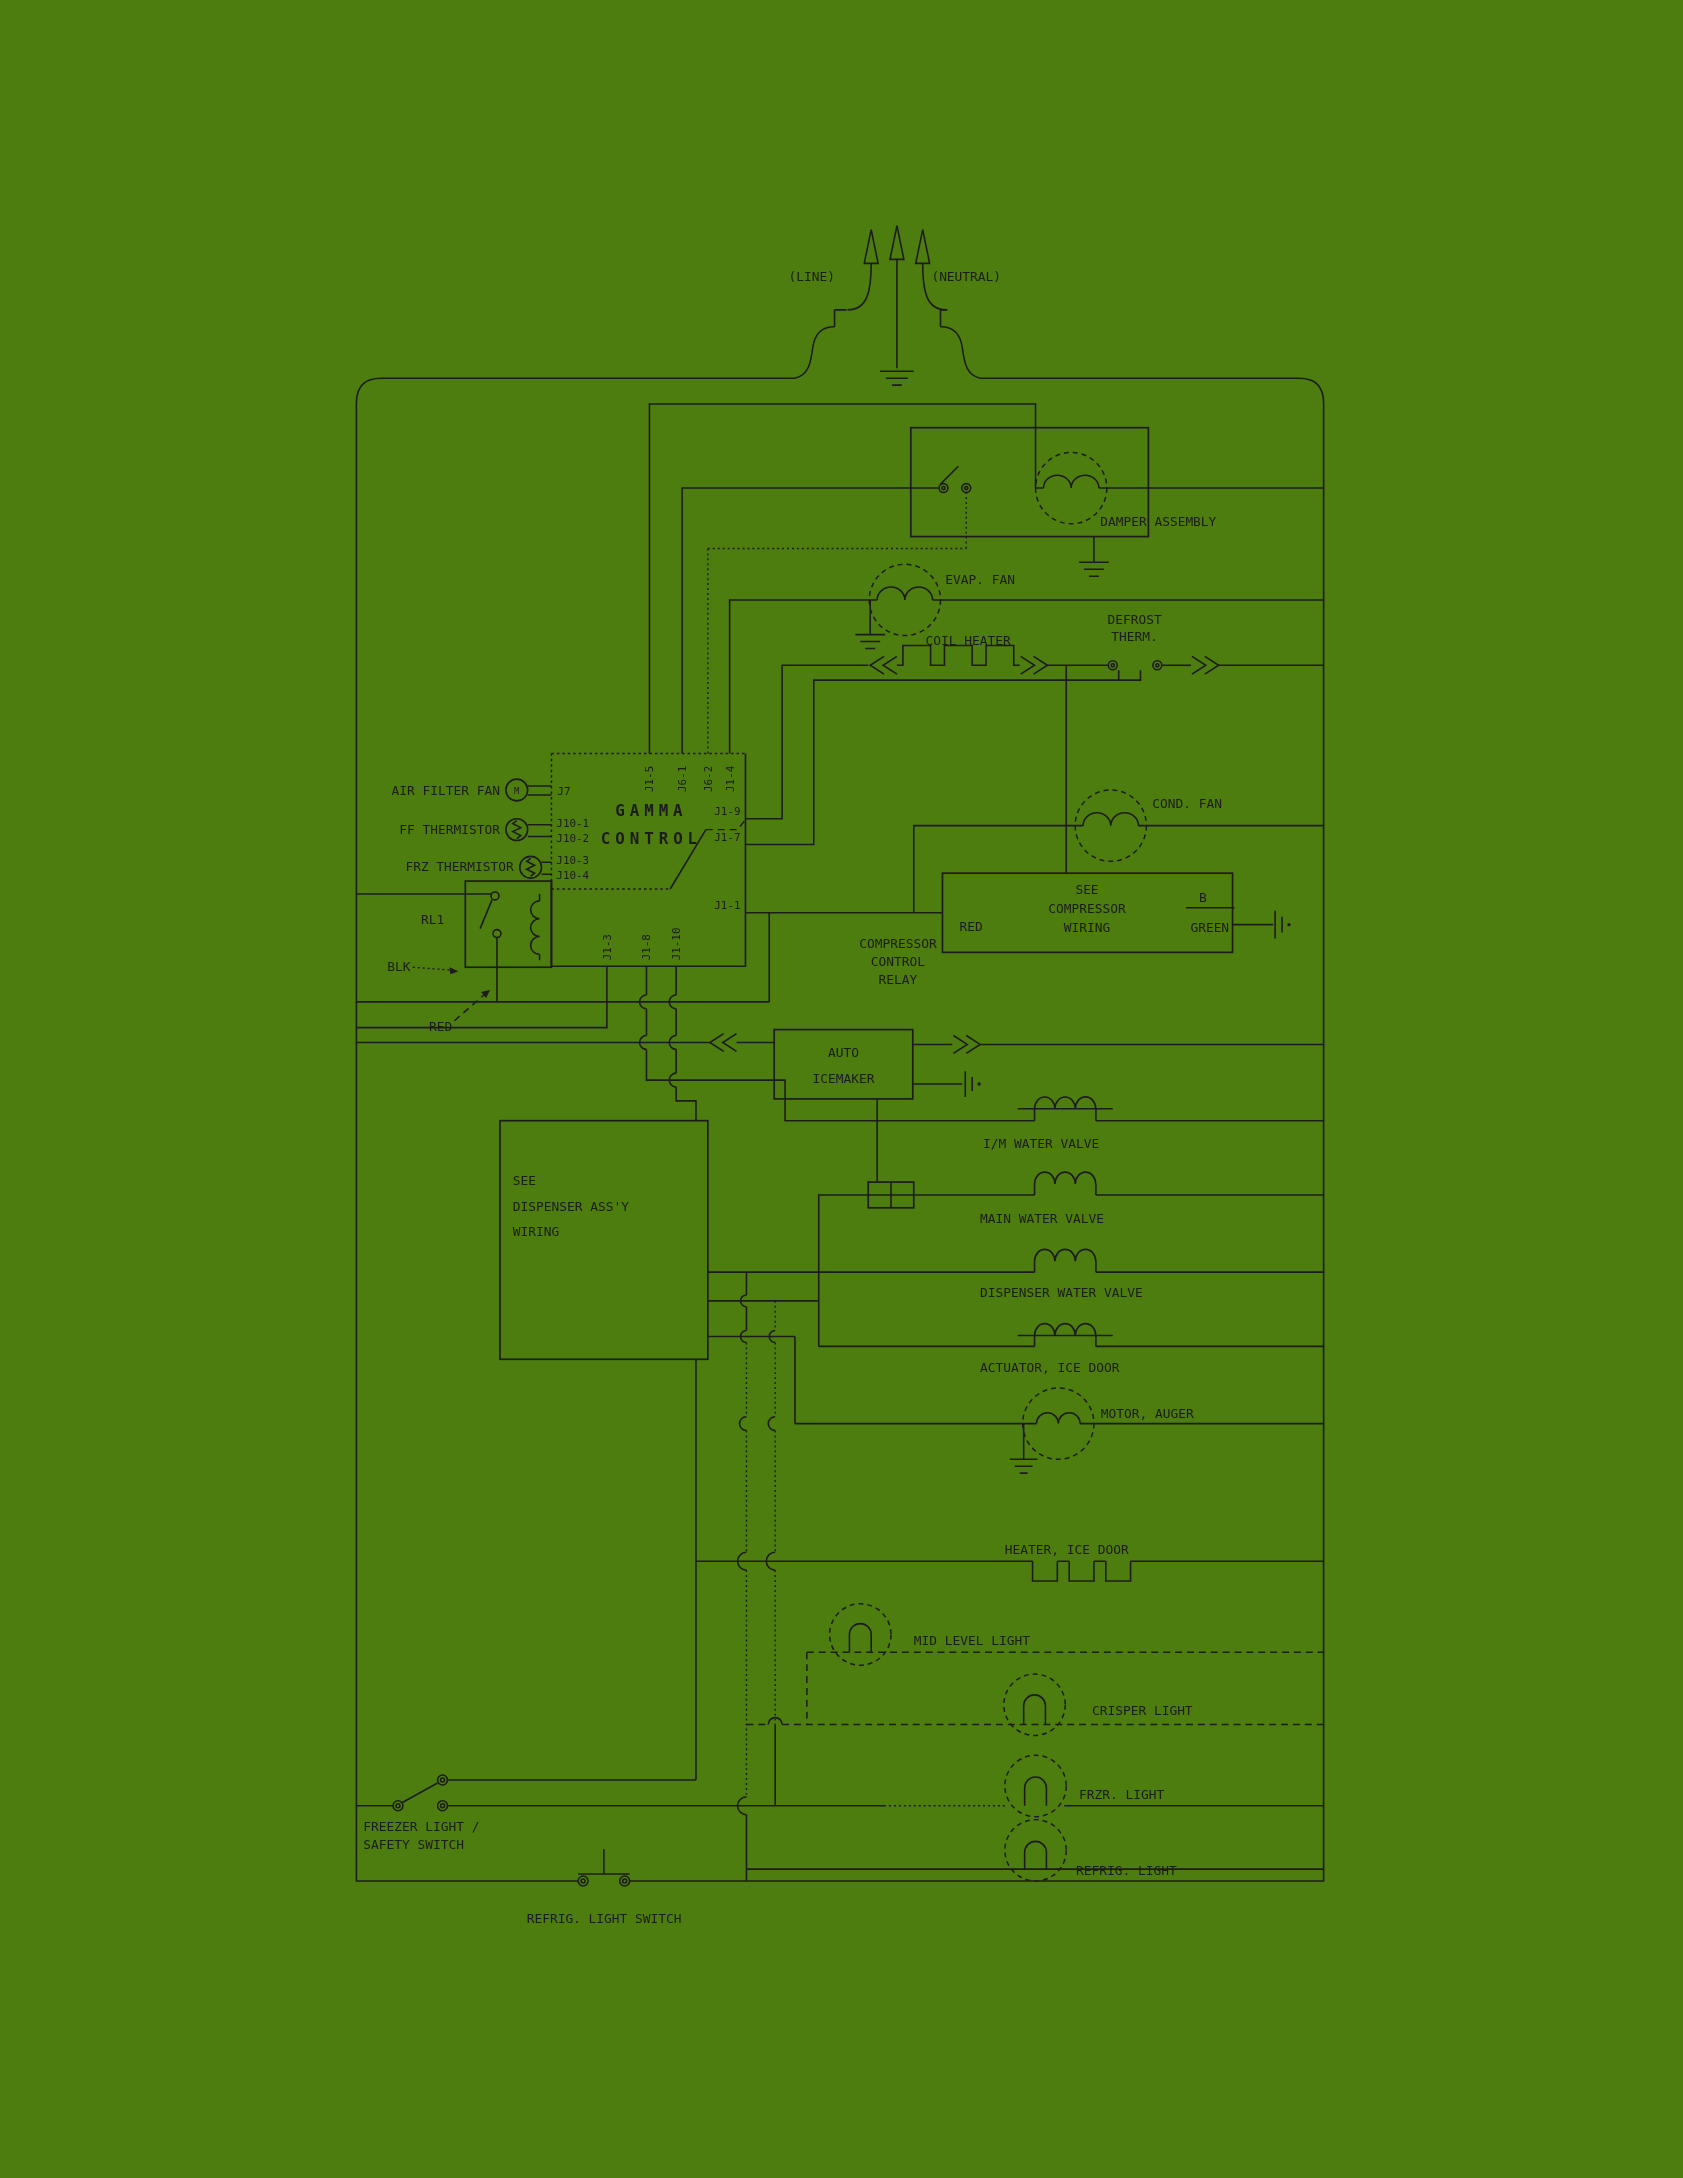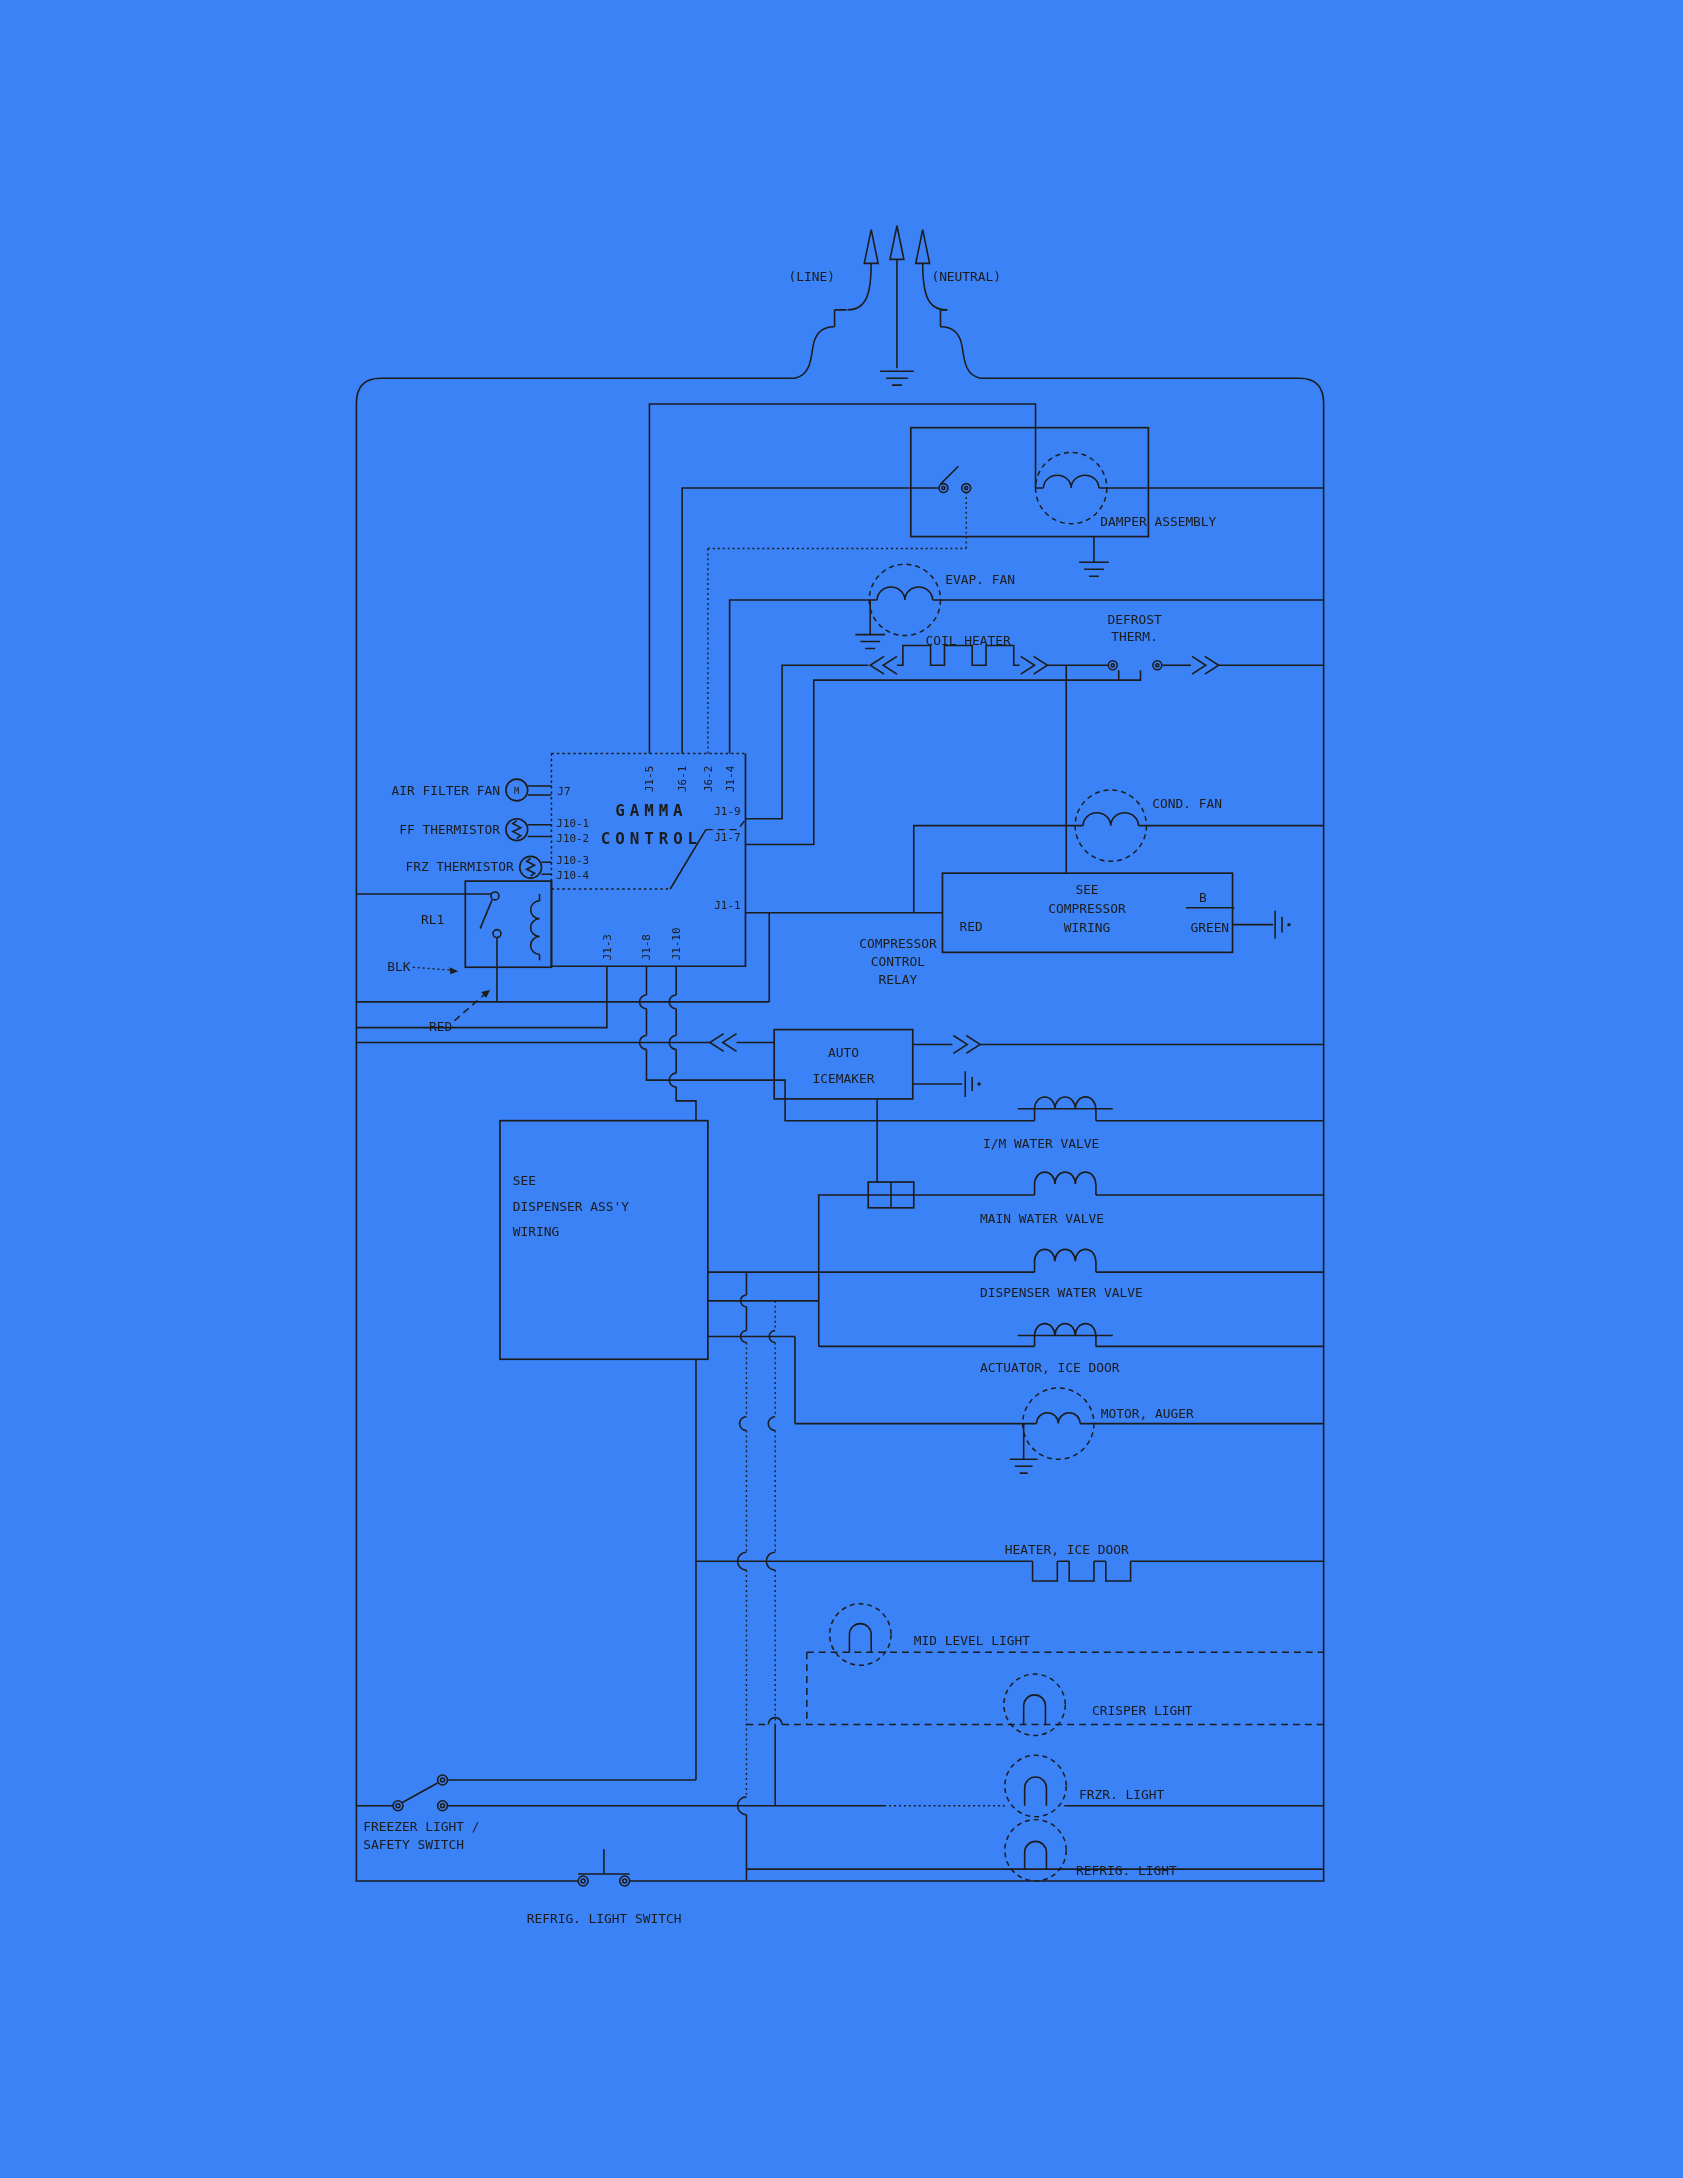--- a/index.html
+++ b/index.html
@@ -1,16 +1,16 @@
 <!DOCTYPE html>
 <html><head>
 <meta charset="utf-8">
 <style>
   html,body{margin:0;padding:0;background:#ffffff;}
-  .page{width:1683px;height:2178px;position:relative;background:#3b82f6;}
+  .page{width:1683px;height:2178px;position:relative;background:#4d7c0f;}
   svg{display:block;}
   .wire{fill:none;stroke:#1c1c1c;stroke-width:1.6;}
   .wire-dash{fill:none;stroke:#1c1c1c;stroke-width:1.5;stroke-dasharray:7 5;}
   .wire-dot{fill:none;stroke:#1c1c1c;stroke-width:1.4;stroke-dasharray:2 3;}
   .box{fill:none;stroke:#1c1c1c;stroke-width:1.7;}
   .box-dot{fill:none;stroke:#1c1c1c;stroke-width:1.5;stroke-dasharray:2.5 3;}
   .comp-dash{fill:none;stroke:#1c1c1c;stroke-width:1.5;stroke-dasharray:5 4;}
   .lbl{font-family:"DejaVu Sans Mono","Liberation Mono",monospace;font-size:13px;fill:#1c1c1c;}
   .lbl-sm{font-family:"DejaVu Sans Mono","Liberation Mono",monospace;font-size:11px;fill:#1c1c1c;}
   .lbl-bold{font-family:"DejaVu Sans Mono","Liberation Mono",monospace;font-size:16px;font-weight:bold;letter-spacing:5px;fill:#1c1c1c;}

